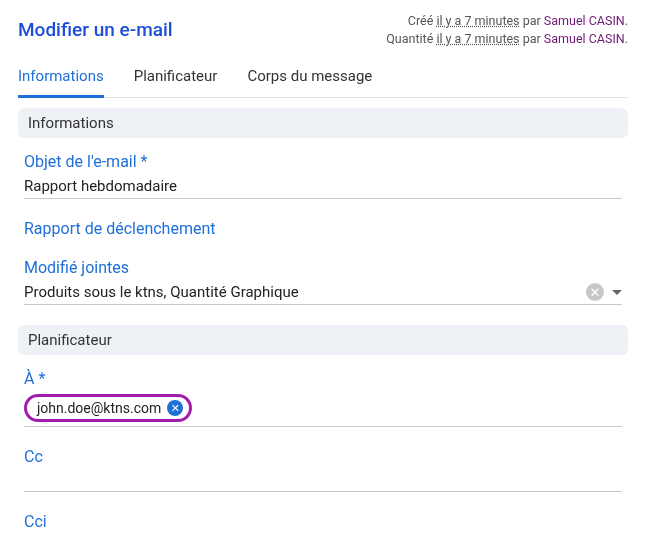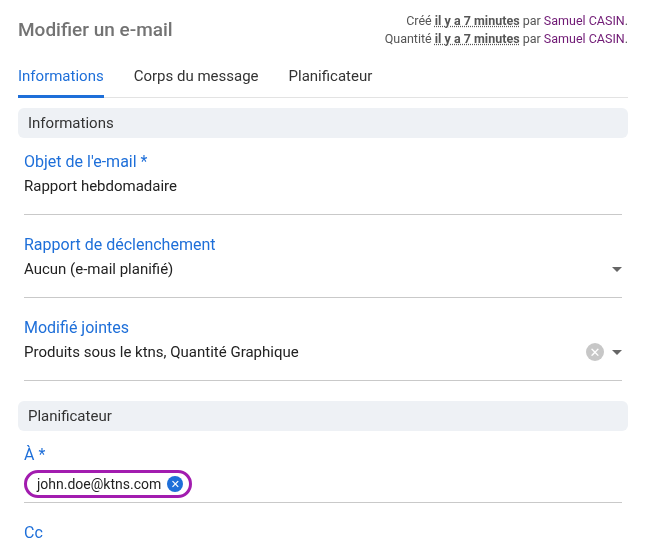--- a/index.html
+++ b/index.html
@@ -12,32 +12,32 @@
     background: #fff;
     width: 646px;
   }
   .header-row {
     display: flex;
     justify-content: space-between;
     align-items: flex-start;
     margin-bottom: 14px;
   }
   .page-title {
-    color: #737373;
+    color: #1d4ed8;
     font-size: 19px;
     font-weight: 500;
     margin: 6px 0 0 0;
   }
   .meta {
     text-align: right;
     font-size: 12.5px;
     color: #555;
     line-height: 1.4;
   }
-  .meta .time { text-decoration: underline dotted; font-weight: bold; }
+  .meta .time { text-decoration: underline dotted; }
   .meta a { color: #701a75; text-decoration: none; }
   .tabs {
     display: flex;
     gap: 30px;
     border-bottom: 1px solid #e3e3e3;
     margin-bottom: 10px;
   }
   .tab {
     padding: 6px 0 10px 0;
     font-size: 15px;
@@ -64,21 +64,21 @@
   .field-label {
     font-size: 16px;
     color: #1e6fd9;
     margin-bottom: 2px;
     display: block;
   }
   .field-input-line {
     display: flex;
     align-items: center;
     border-bottom: 1px solid #c9c9c9;
-    padding: 4px 0 19px 0;
+    padding: 4px 0 3px 0;
     font-size: 15px;
     color: #222;
     min-height: 24px;
   }
   .field-input-line input[type=text] {
     flex: 1;
     border: none;
     outline: none;
     font-size: 15px;
     font-family: inherit;
@@ -141,39 +141,35 @@
     </div>
     <div>
       <span>Quantité </span><span class="time">il y a 7 minutes</span>
       <span>par </span><a href="#">Samuel CASIN</a><span>.</span>
     </div>
   </div>
 </div>
 
 <div class="tabs">
   <div class="tab active">Informations</div>
+  <div class="tab">Planificateur</div>
   <div class="tab">Corps du message</div>
-  <div class="tab">Planificateur</div>
 </div>
 
 <div class="section-header">Informations</div>
 
 <div class="field">
   <span class="field-label">Objet de l'e-mail *</span>
   <div class="field-input-line">
     <input type="text" value="Rapport hebdomadaire" style="">
   </div>
 </div>
 
 <div class="field">
   <span class="field-label">Rapport de déclenchement</span>
-  <div class="field-input-line">
-    <span style="flex:1">Aucun (e-mail planifié)</span>
-    <span class="caret-down"></span>
-  </div>
 </div>
 
 <div class="field">
   <span class="field-label">Modifié jointes</span>
   <div class="field-input-line">
     <span style="flex:1">Produits sous le ktns, Quantité Graphique</span>
     <span class="clear-icon">✕</span>
     <span class="caret-down"></span>
   </div>
 </div>

